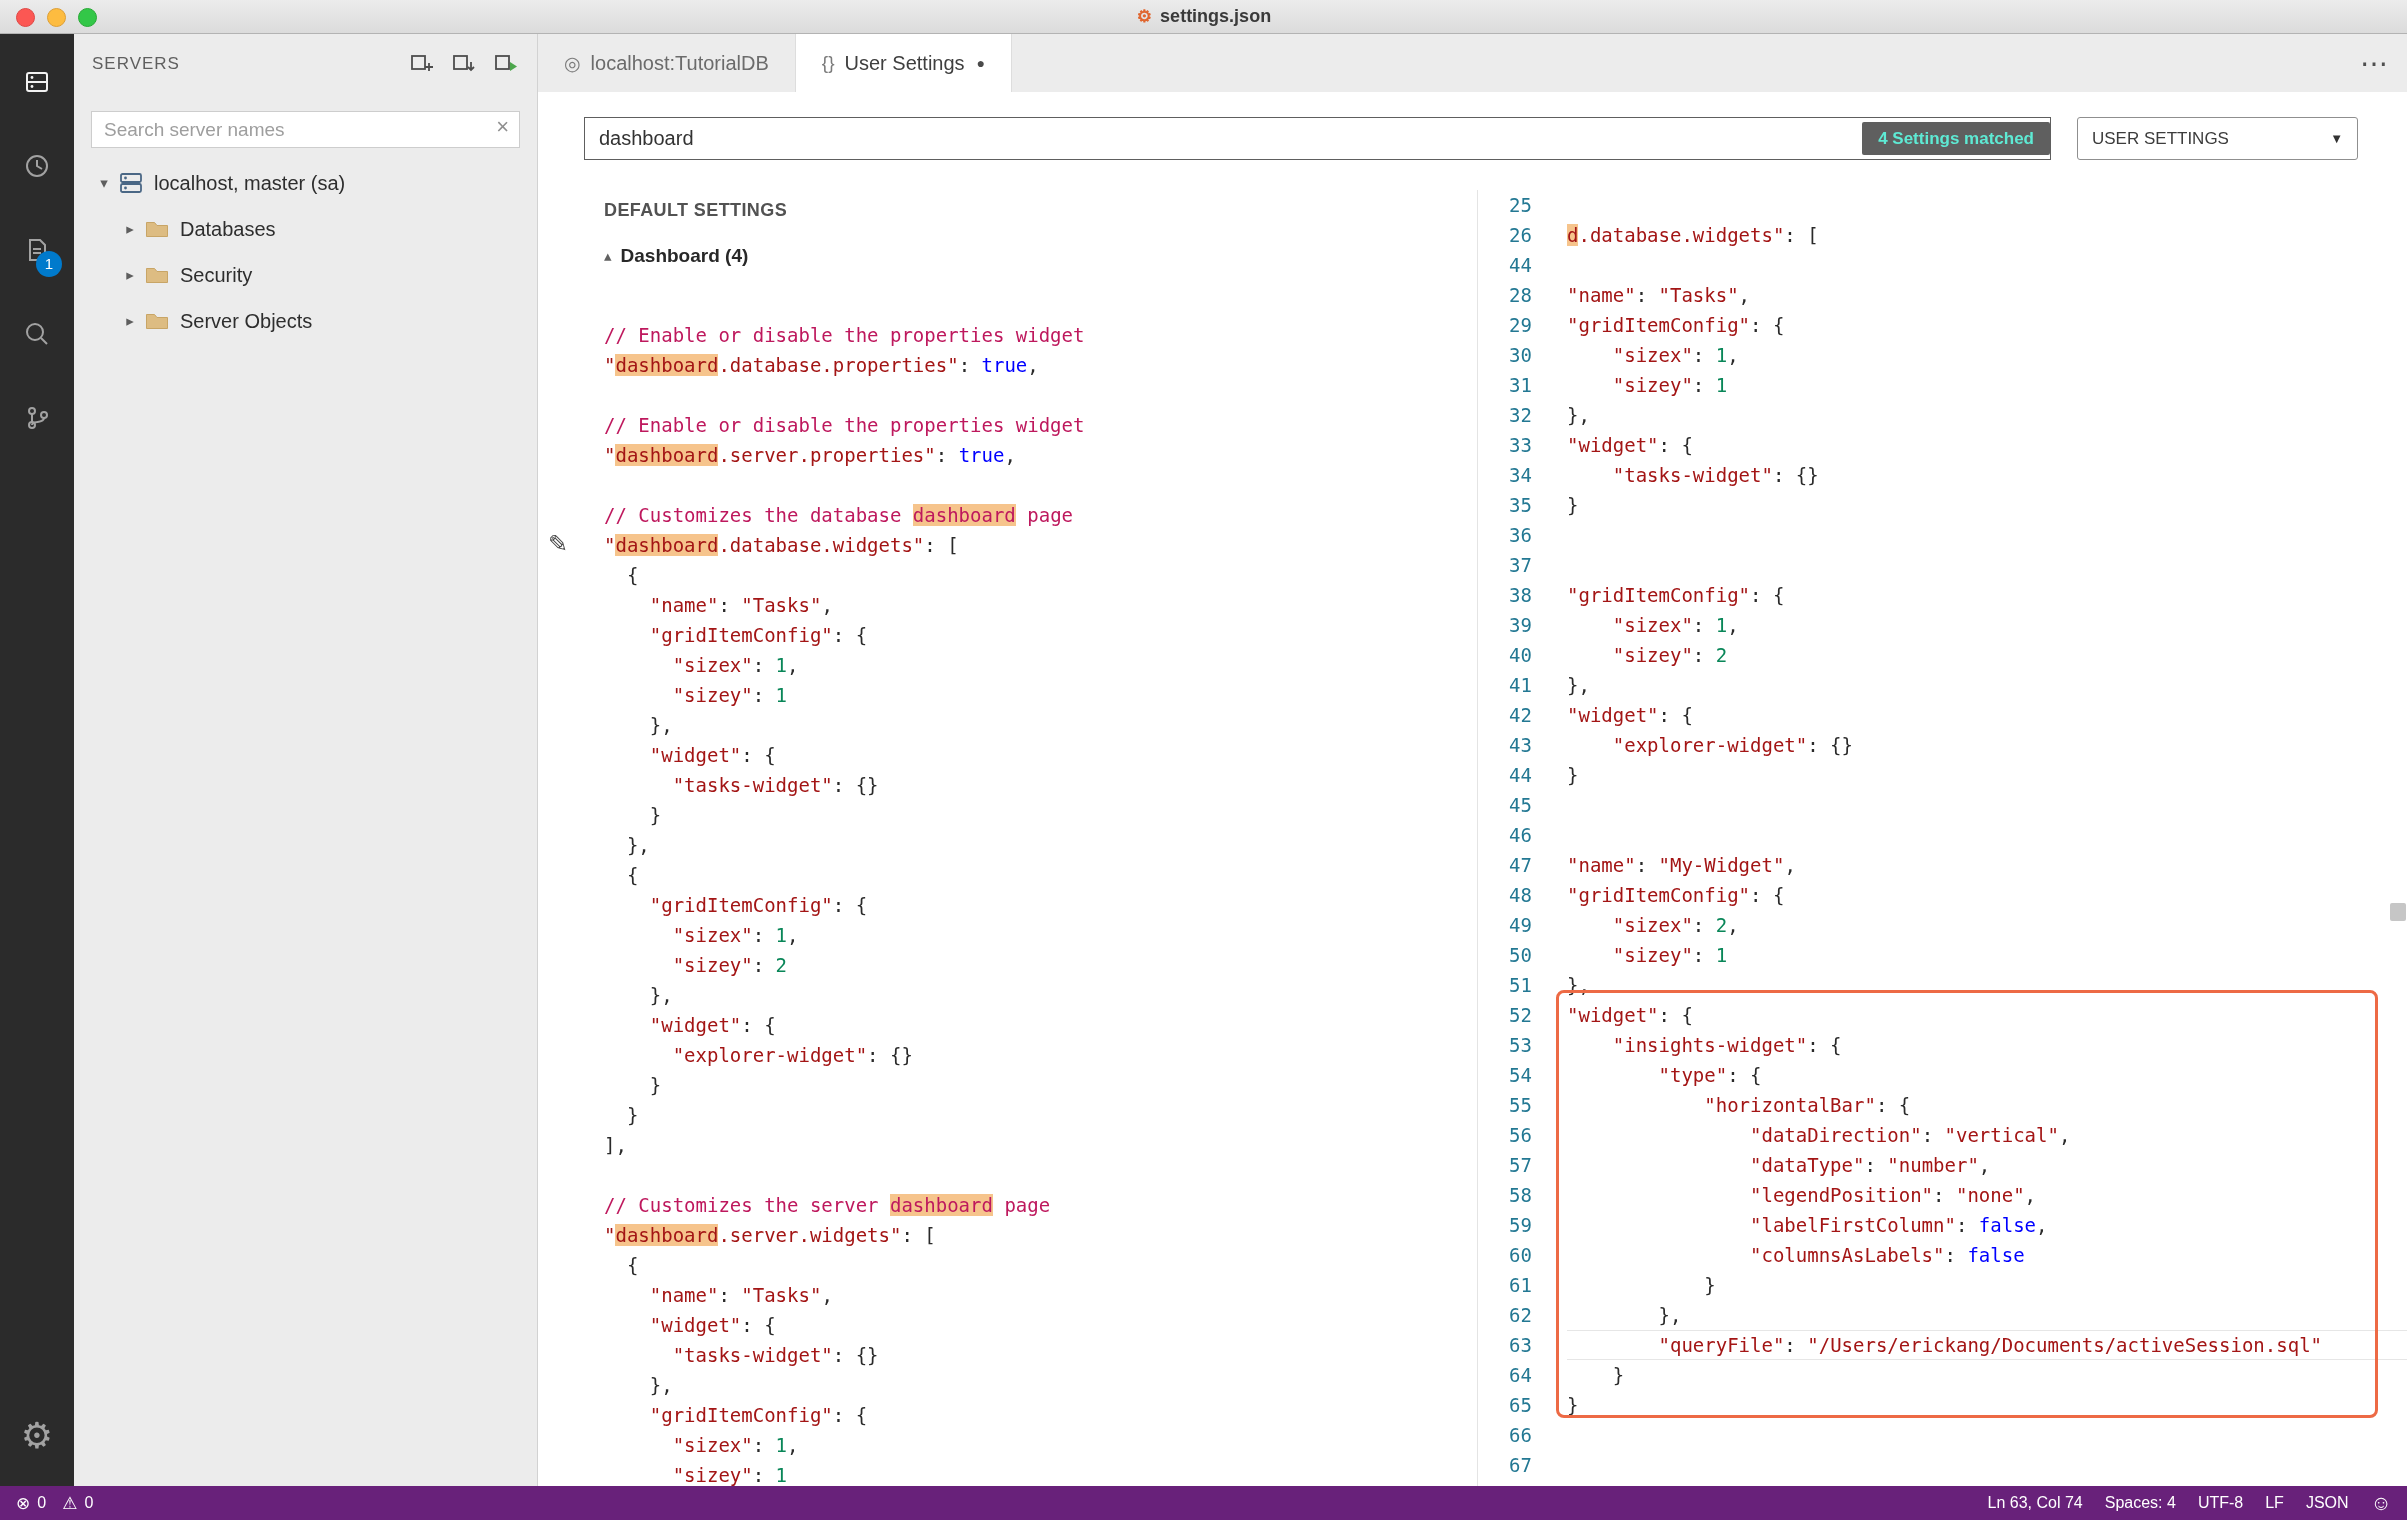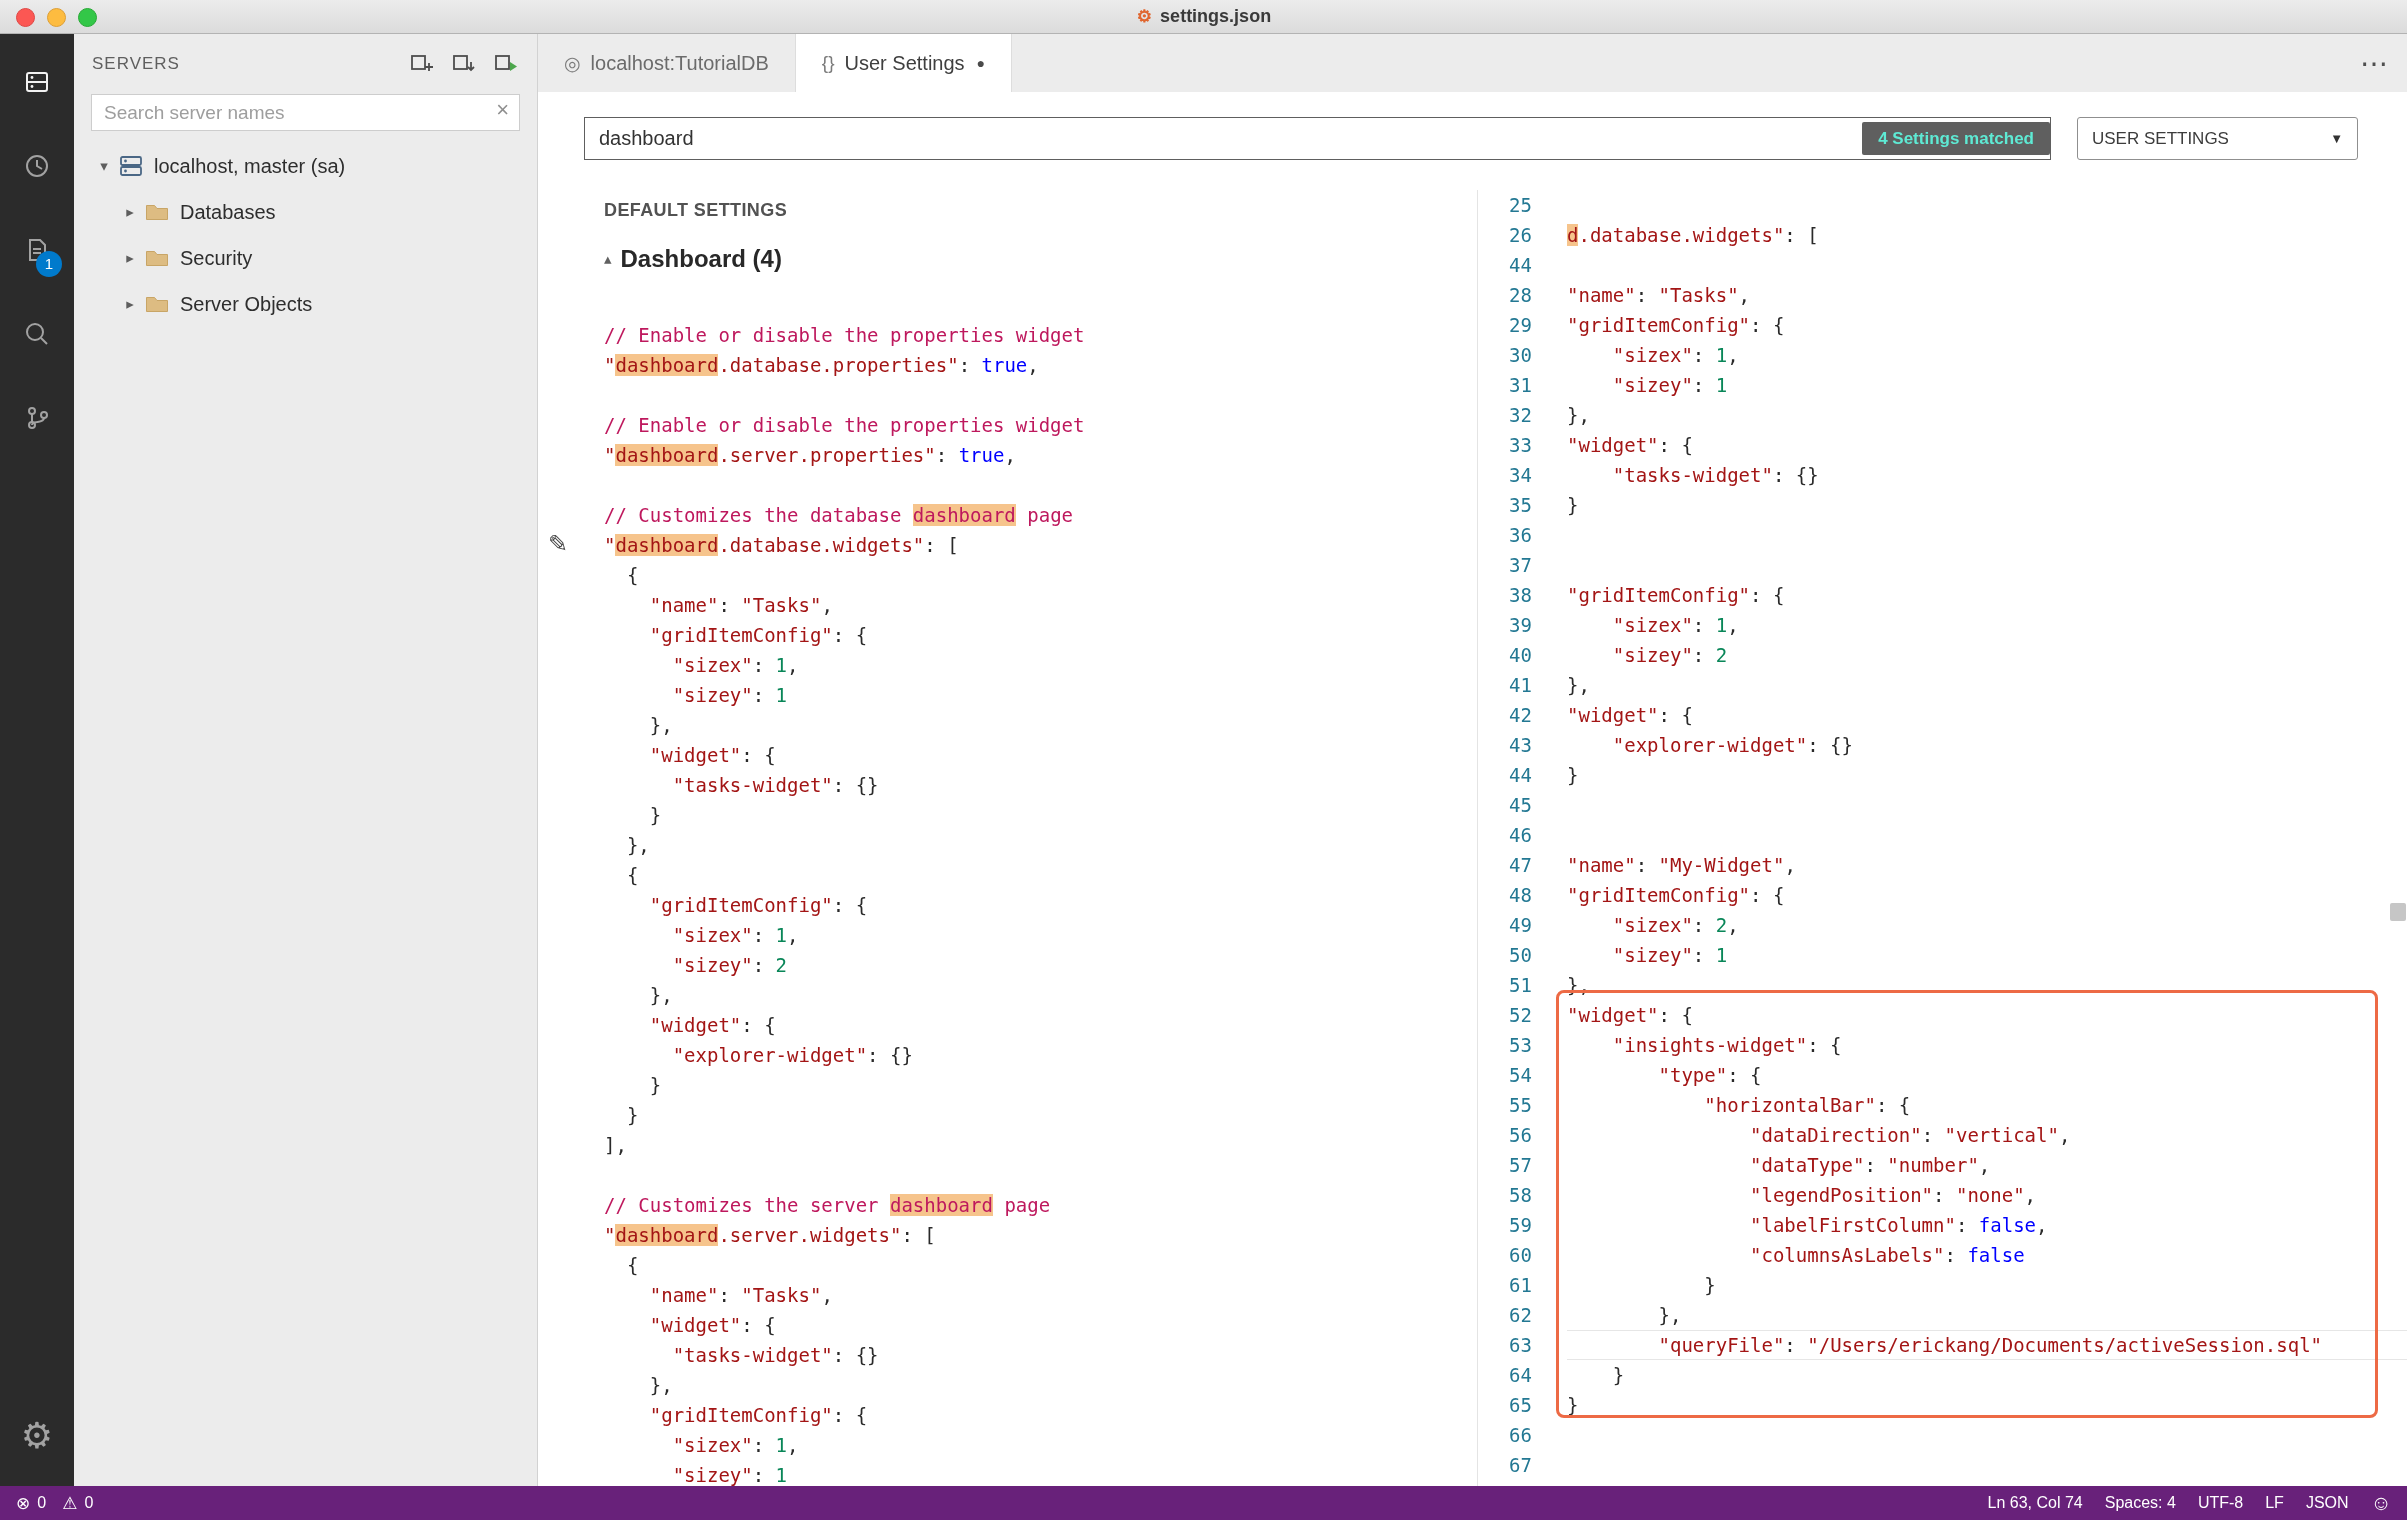--- a/index.html
+++ b/index.html
@@ -30,21 +30,21 @@
     background:#007ACC; color:#fff; font-size:15px; line-height:26px; text-align:center; }
   .ab-bottom { margin-top:auto; margin-bottom:8px; }
   .gear { font-size:36px; color:#A2A2A2; }
 
   
   .sidebar { width:464px; background:#ECECEC; border-right:1px solid #D2D2D2; flex:none; display:flex; flex-direction:column; }
   .sb-header { height:60px; display:flex; align-items:center; padding:0 18px; }
   .sb-title { font-size:17px; color:#5F5F5F; letter-spacing:1px; }
   .sb-actions { margin-left:auto; display:flex; gap:16px; }
   .sb-act { cursor:pointer; display:inline-flex; }
-  .sb-search { position:relative; margin:0 17px 12px; height:37px; flex:none; }
+  .sb-search { position:relative; margin:17px 17px 12px; height:37px; flex:none; }
   .sb-input { width:100%; height:100%; border:1px solid #CDCDCD; background:#fff; padding:0 38px 0 12px; font-size:19px; color:#333; font-family:"Liberation Sans",sans-serif; }
   .sb-input::placeholder { color:#9E9E9E; }
   .sb-clear { position:absolute; right:11px; top:3px; font-size:22px; color:#8F8F8F; cursor:pointer; }
   .tree-row { height:46px; display:flex; align-items:center; font-size:20px; color:#2E2E2E; cursor:pointer; }
   .tree-chevron { width:24px; text-align:center; font-size:15px; color:#5E5E5E; flex:none; }
   .tree-icon { margin:0 10px 0 2px; display:inline-flex; flex:none; }
 
   
   .editor-area { flex:1; display:flex; flex-direction:column; background:#fff; min-width:0; }
   .tabbar { height:58px; background:#ECECEC; display:flex; flex:none; }
@@ -68,21 +68,21 @@
   .scope-caret { margin-left:auto; font-size:13px; color:#333; }
 
   .split { flex:1; display:flex; min-height:0; }
   .pane { position:relative; overflow:hidden; }
   .pane-left { width:940px; flex:none; border-right:1px solid #E4E4E4; }
   .pane-right { flex:1; }
 
   .ds-header { position:absolute; top:10px; left:66px; font-size:18px; font-weight:bold; color:#525252; letter-spacing:0.4px; }
   .ds-section { position:absolute; top:55px; left:66px; display:flex; align-items:center; cursor:pointer; }
   .twistie { font-size:15px; color:#616161; margin-right:9px; }
-  .ds-section-label { font-size:24px; font-weight:bold; color:#282828; }
+  .ds-section-label { font-size:19px; font-weight:bold; color:#282828; }
   .pencil { position:absolute; left:10px; top:340px; font-size:24px; color:#454545; cursor:pointer; }
 
   .code { font-family:"DejaVu Sans Mono","Liberation Mono",monospace; font-size:19px; }
   .left-code { position:absolute; left:0; right:0; top:130px; bottom:0; padding-left:66px; overflow:hidden; }
   .right-code { position:absolute; left:0; right:0; top:0; bottom:0; overflow:hidden; }
   .code-row { display:flex; height:30px; line-height:30px; white-space:pre; }
   .right-code .ln { width:54px; flex:none; text-align:right; color:#237893; }
   .right-code .lc { flex:1; margin-left:35px; }
   .left-code .lc { flex:1; }
   .current-line .lc { box-shadow: inset 0 1px 0 #E6E6E6, inset 0 -1px 0 #E6E6E6; }

